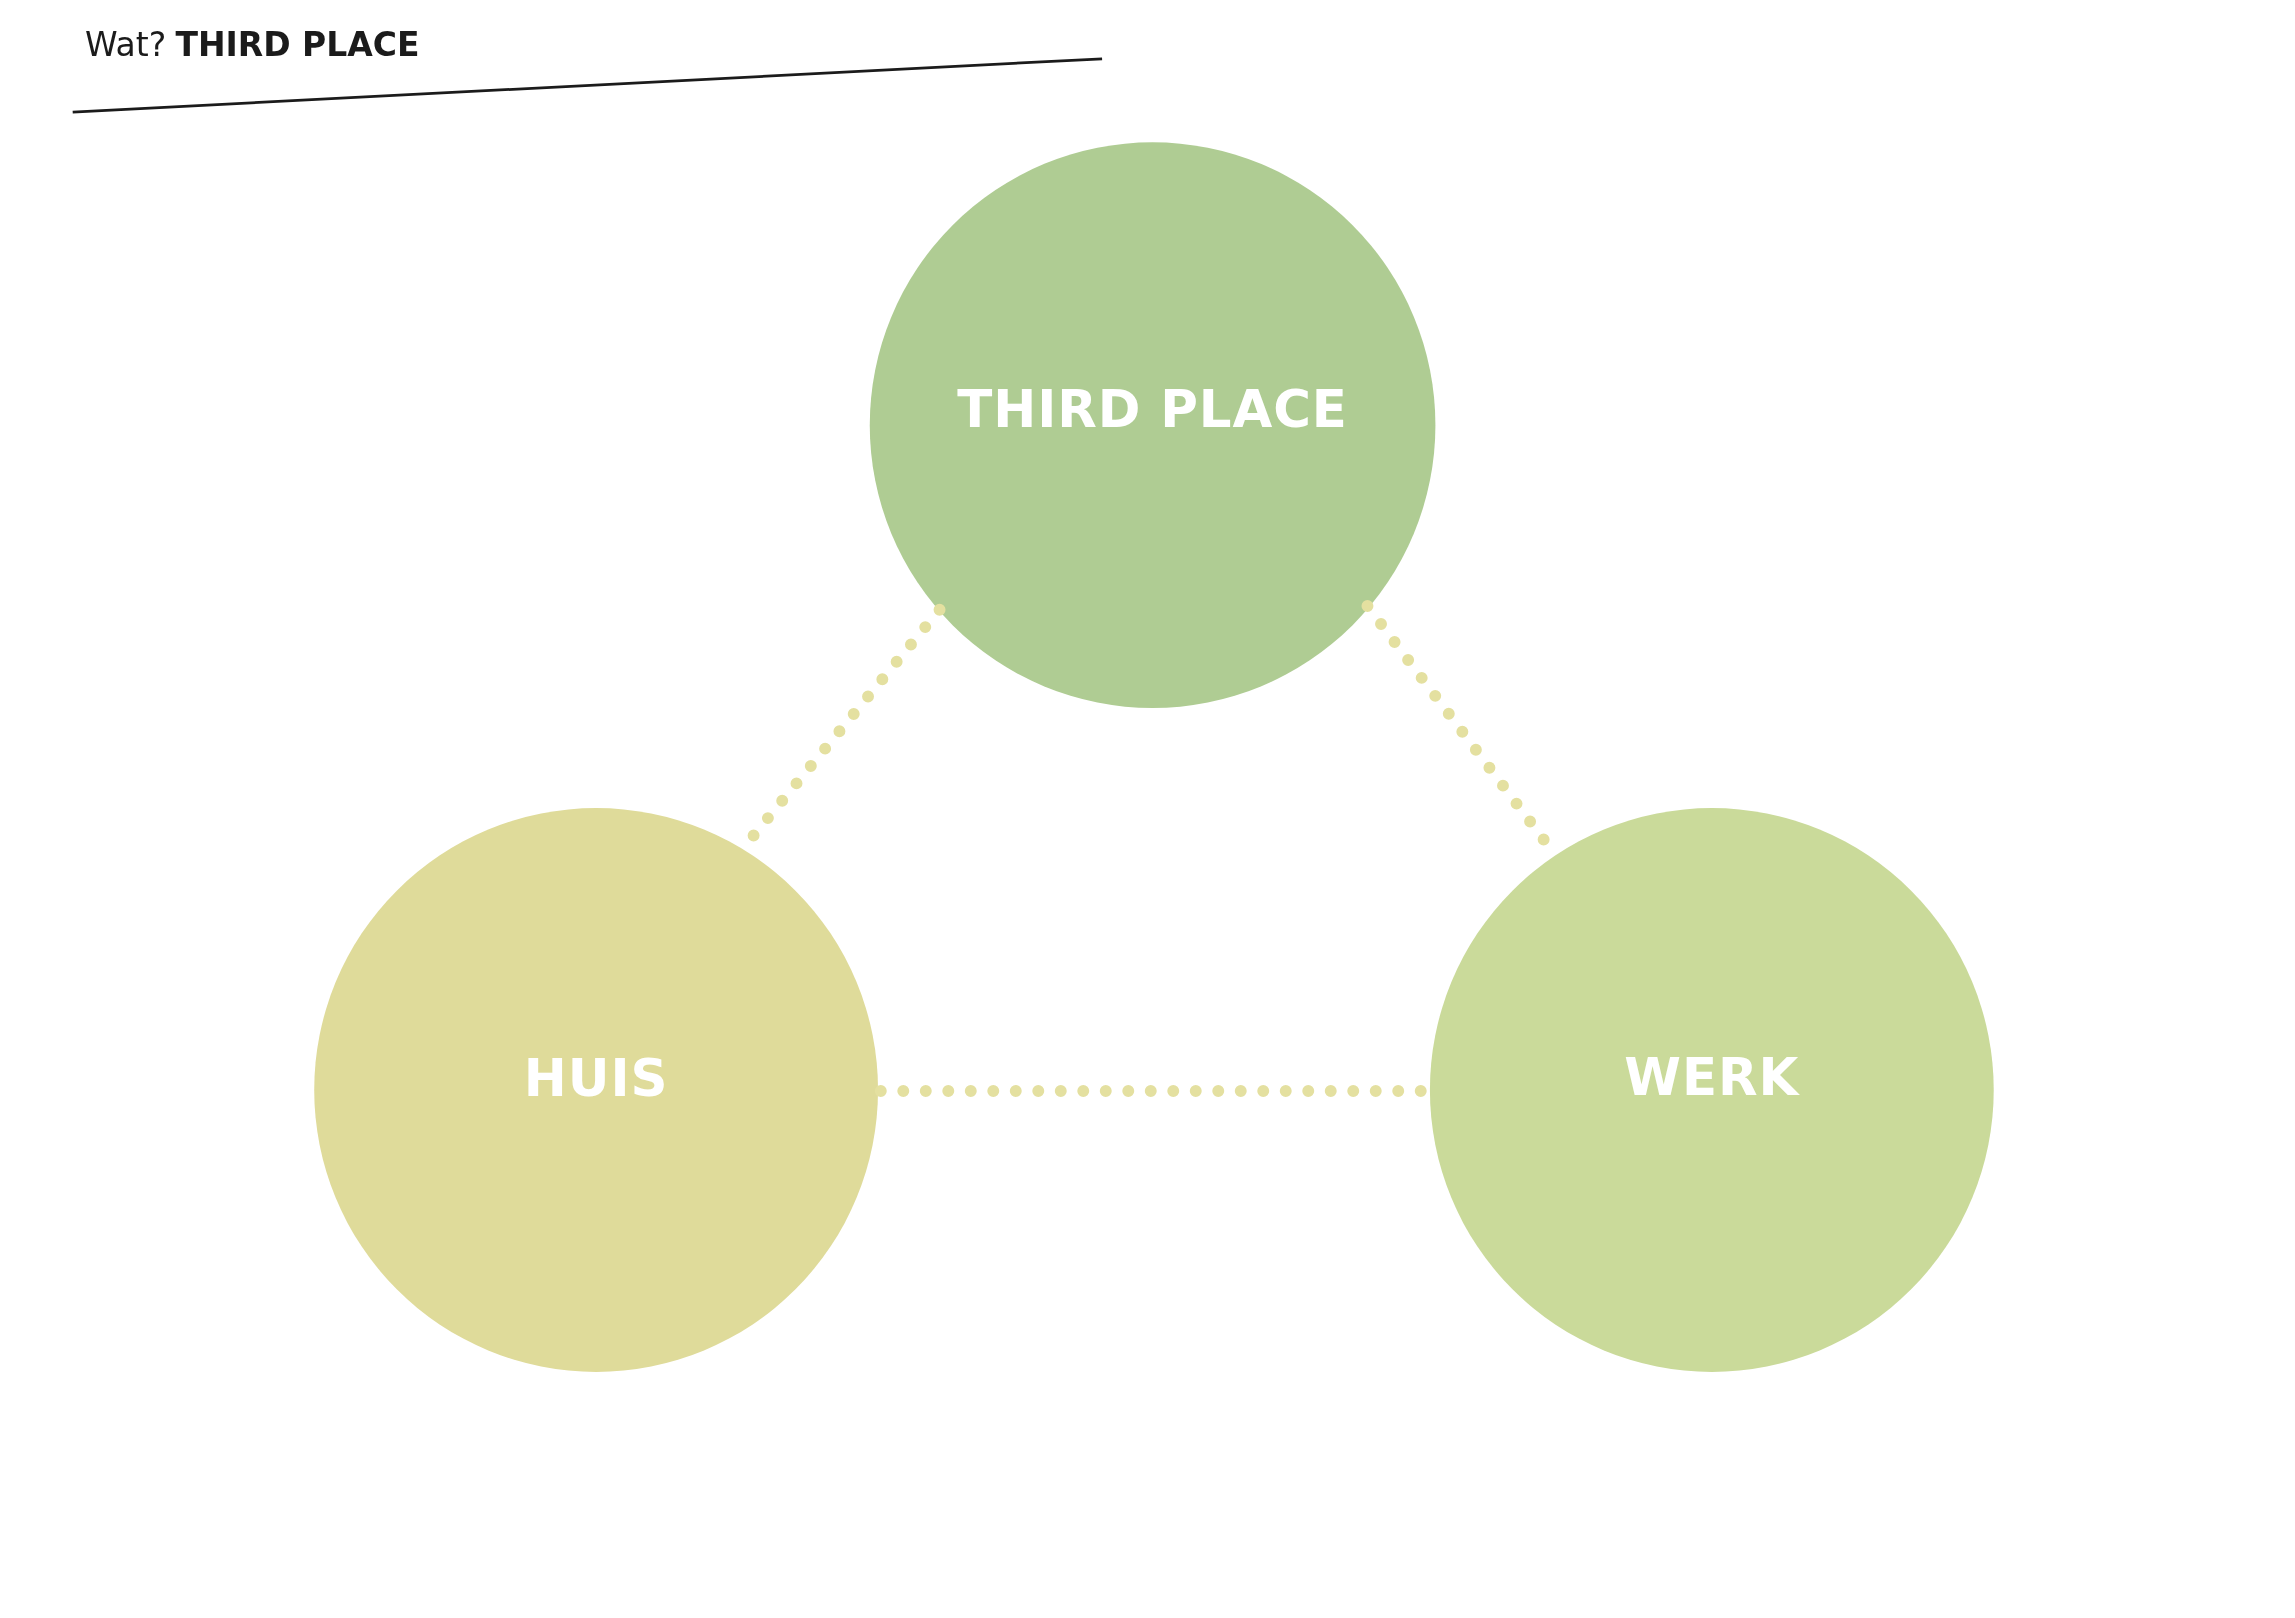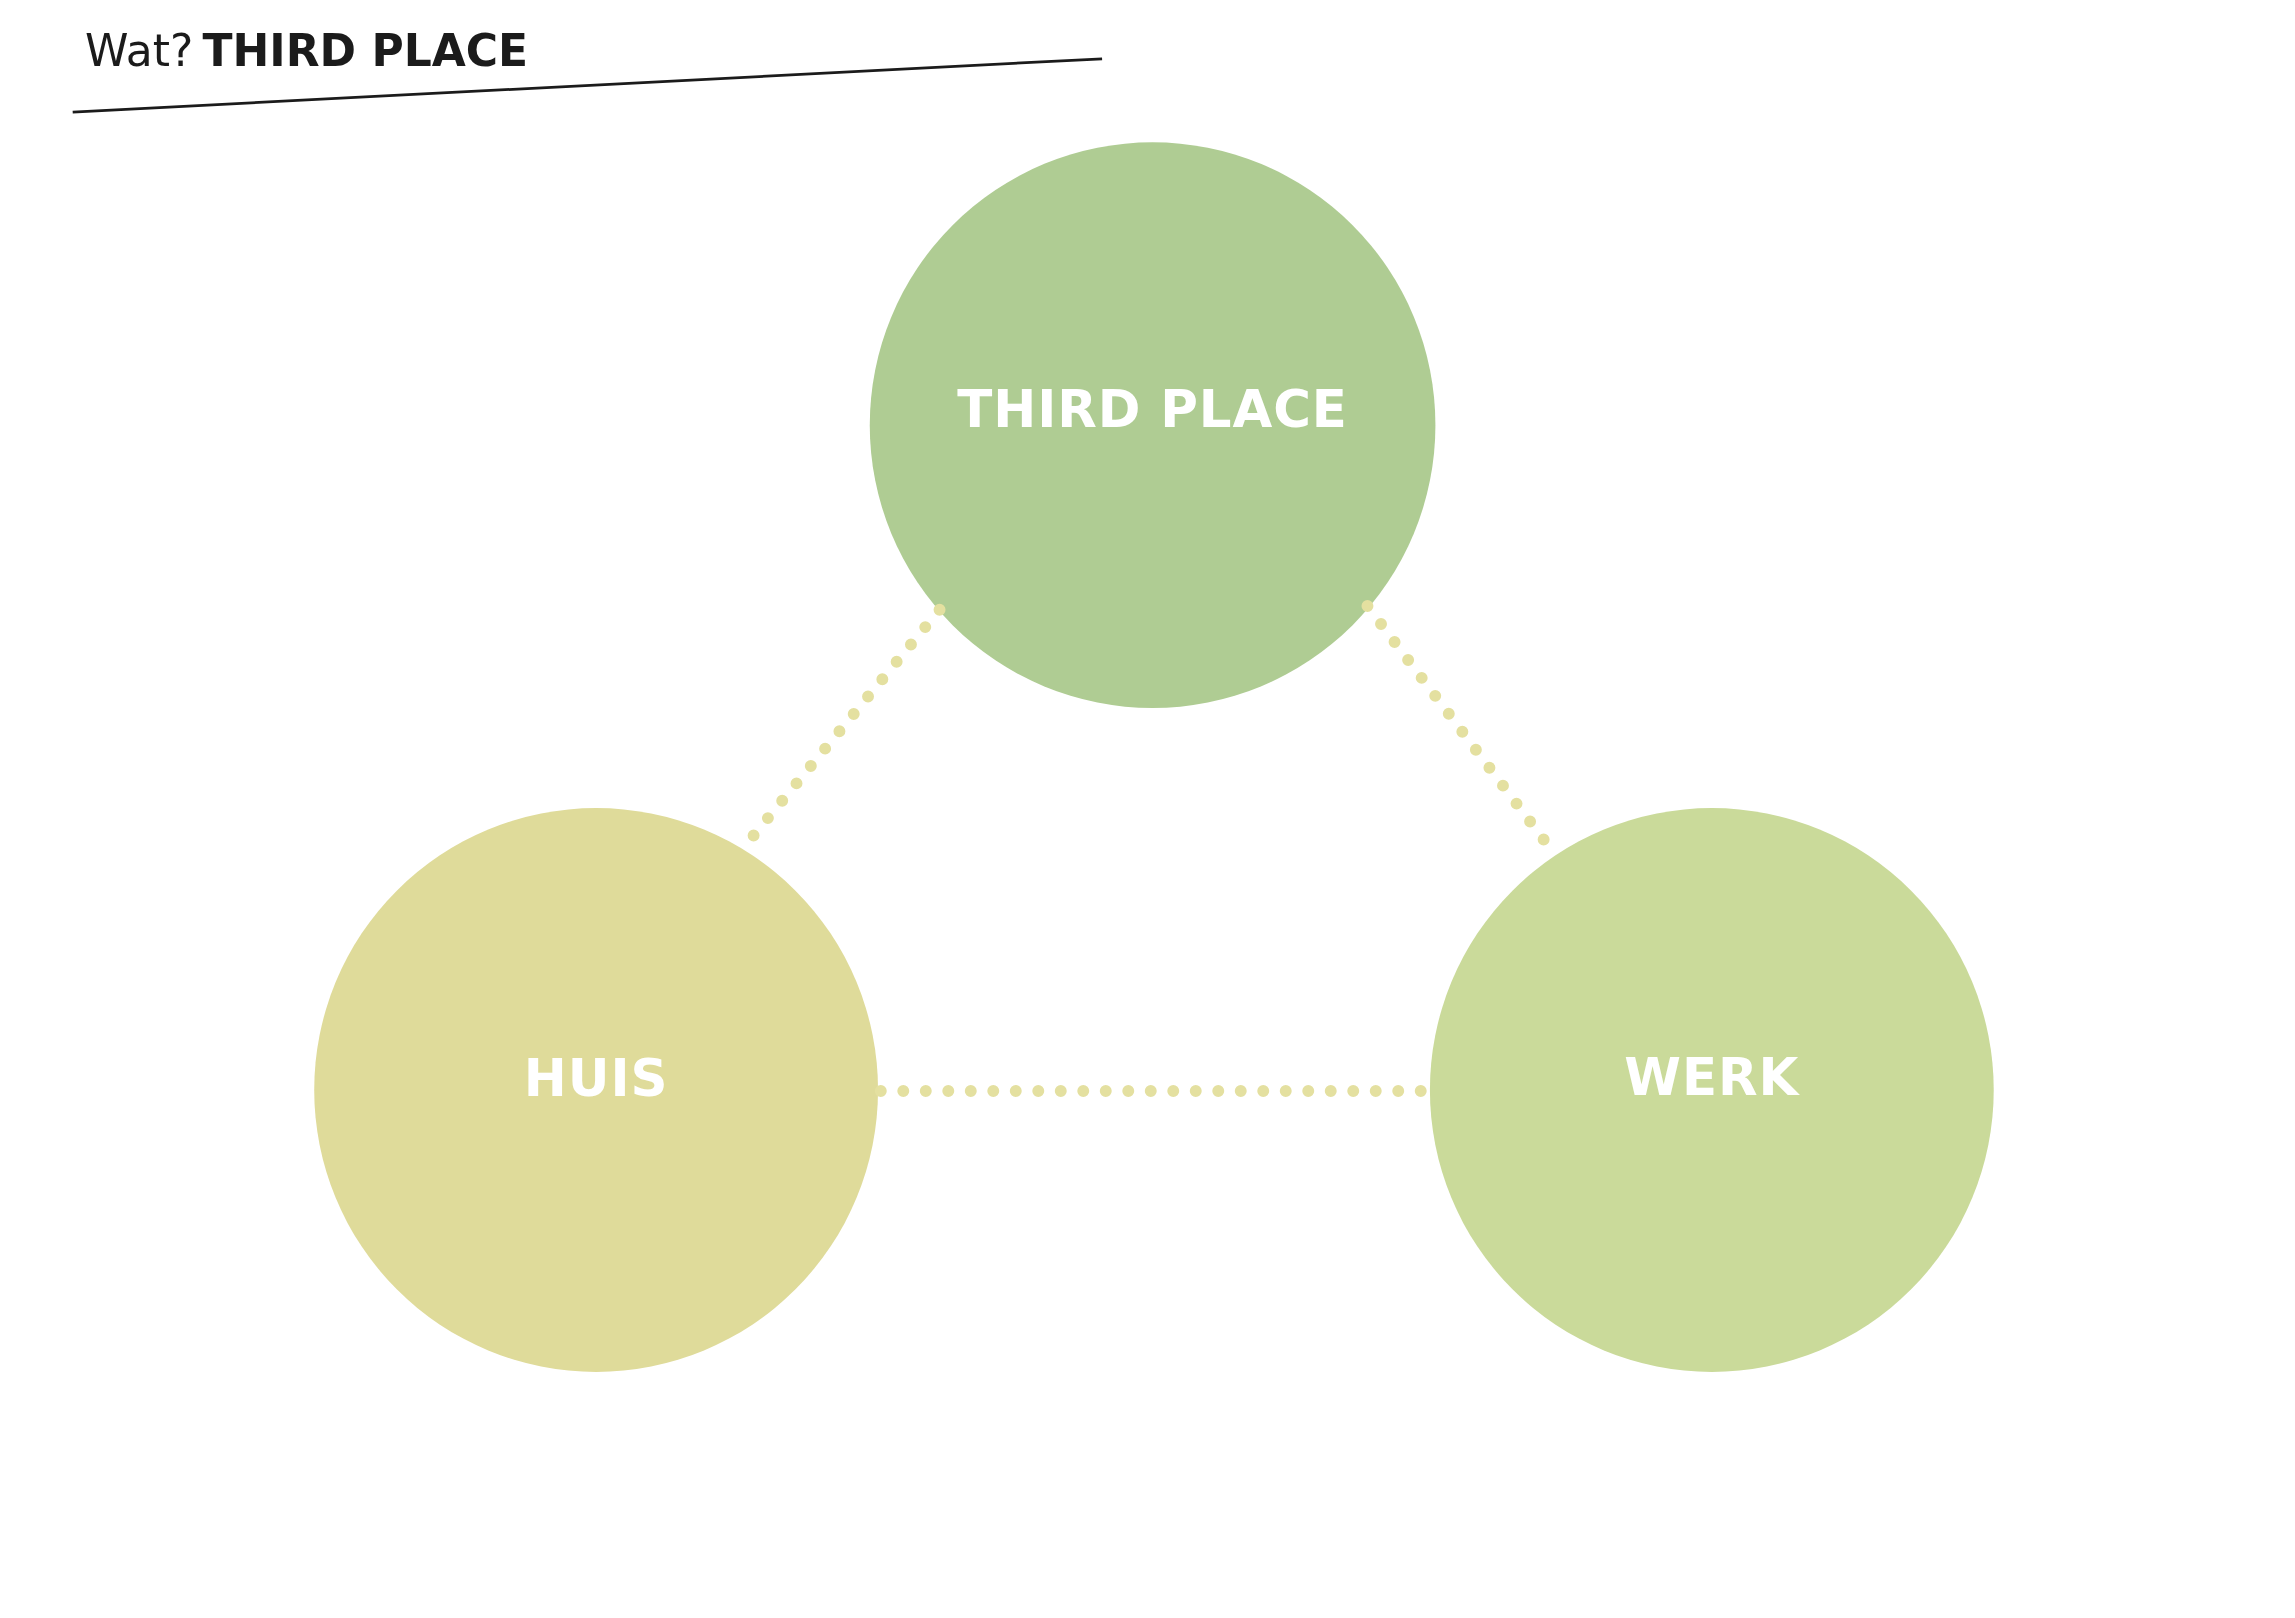--- a/index.html
+++ b/index.html
@@ -11,21 +11,21 @@
     width: 2296px;
     height: 1618px;
     position: relative;
     overflow: hidden;
     font-family: "DejaVu Sans", "Liberation Sans", sans-serif;
   }
   .page-header {
     position: absolute;
     left: 85px;
     top: 27px;
-    font-size: 44px;
+    font-size: 33px;
     line-height: 1.1;
     color: #1b1b1b;
     white-space: nowrap;
   }
   .page-header .header-prefix {
     font-weight: 400;
   }
   .page-header .header-title {
     font-weight: 700;
     margin-left: 9.2px;

